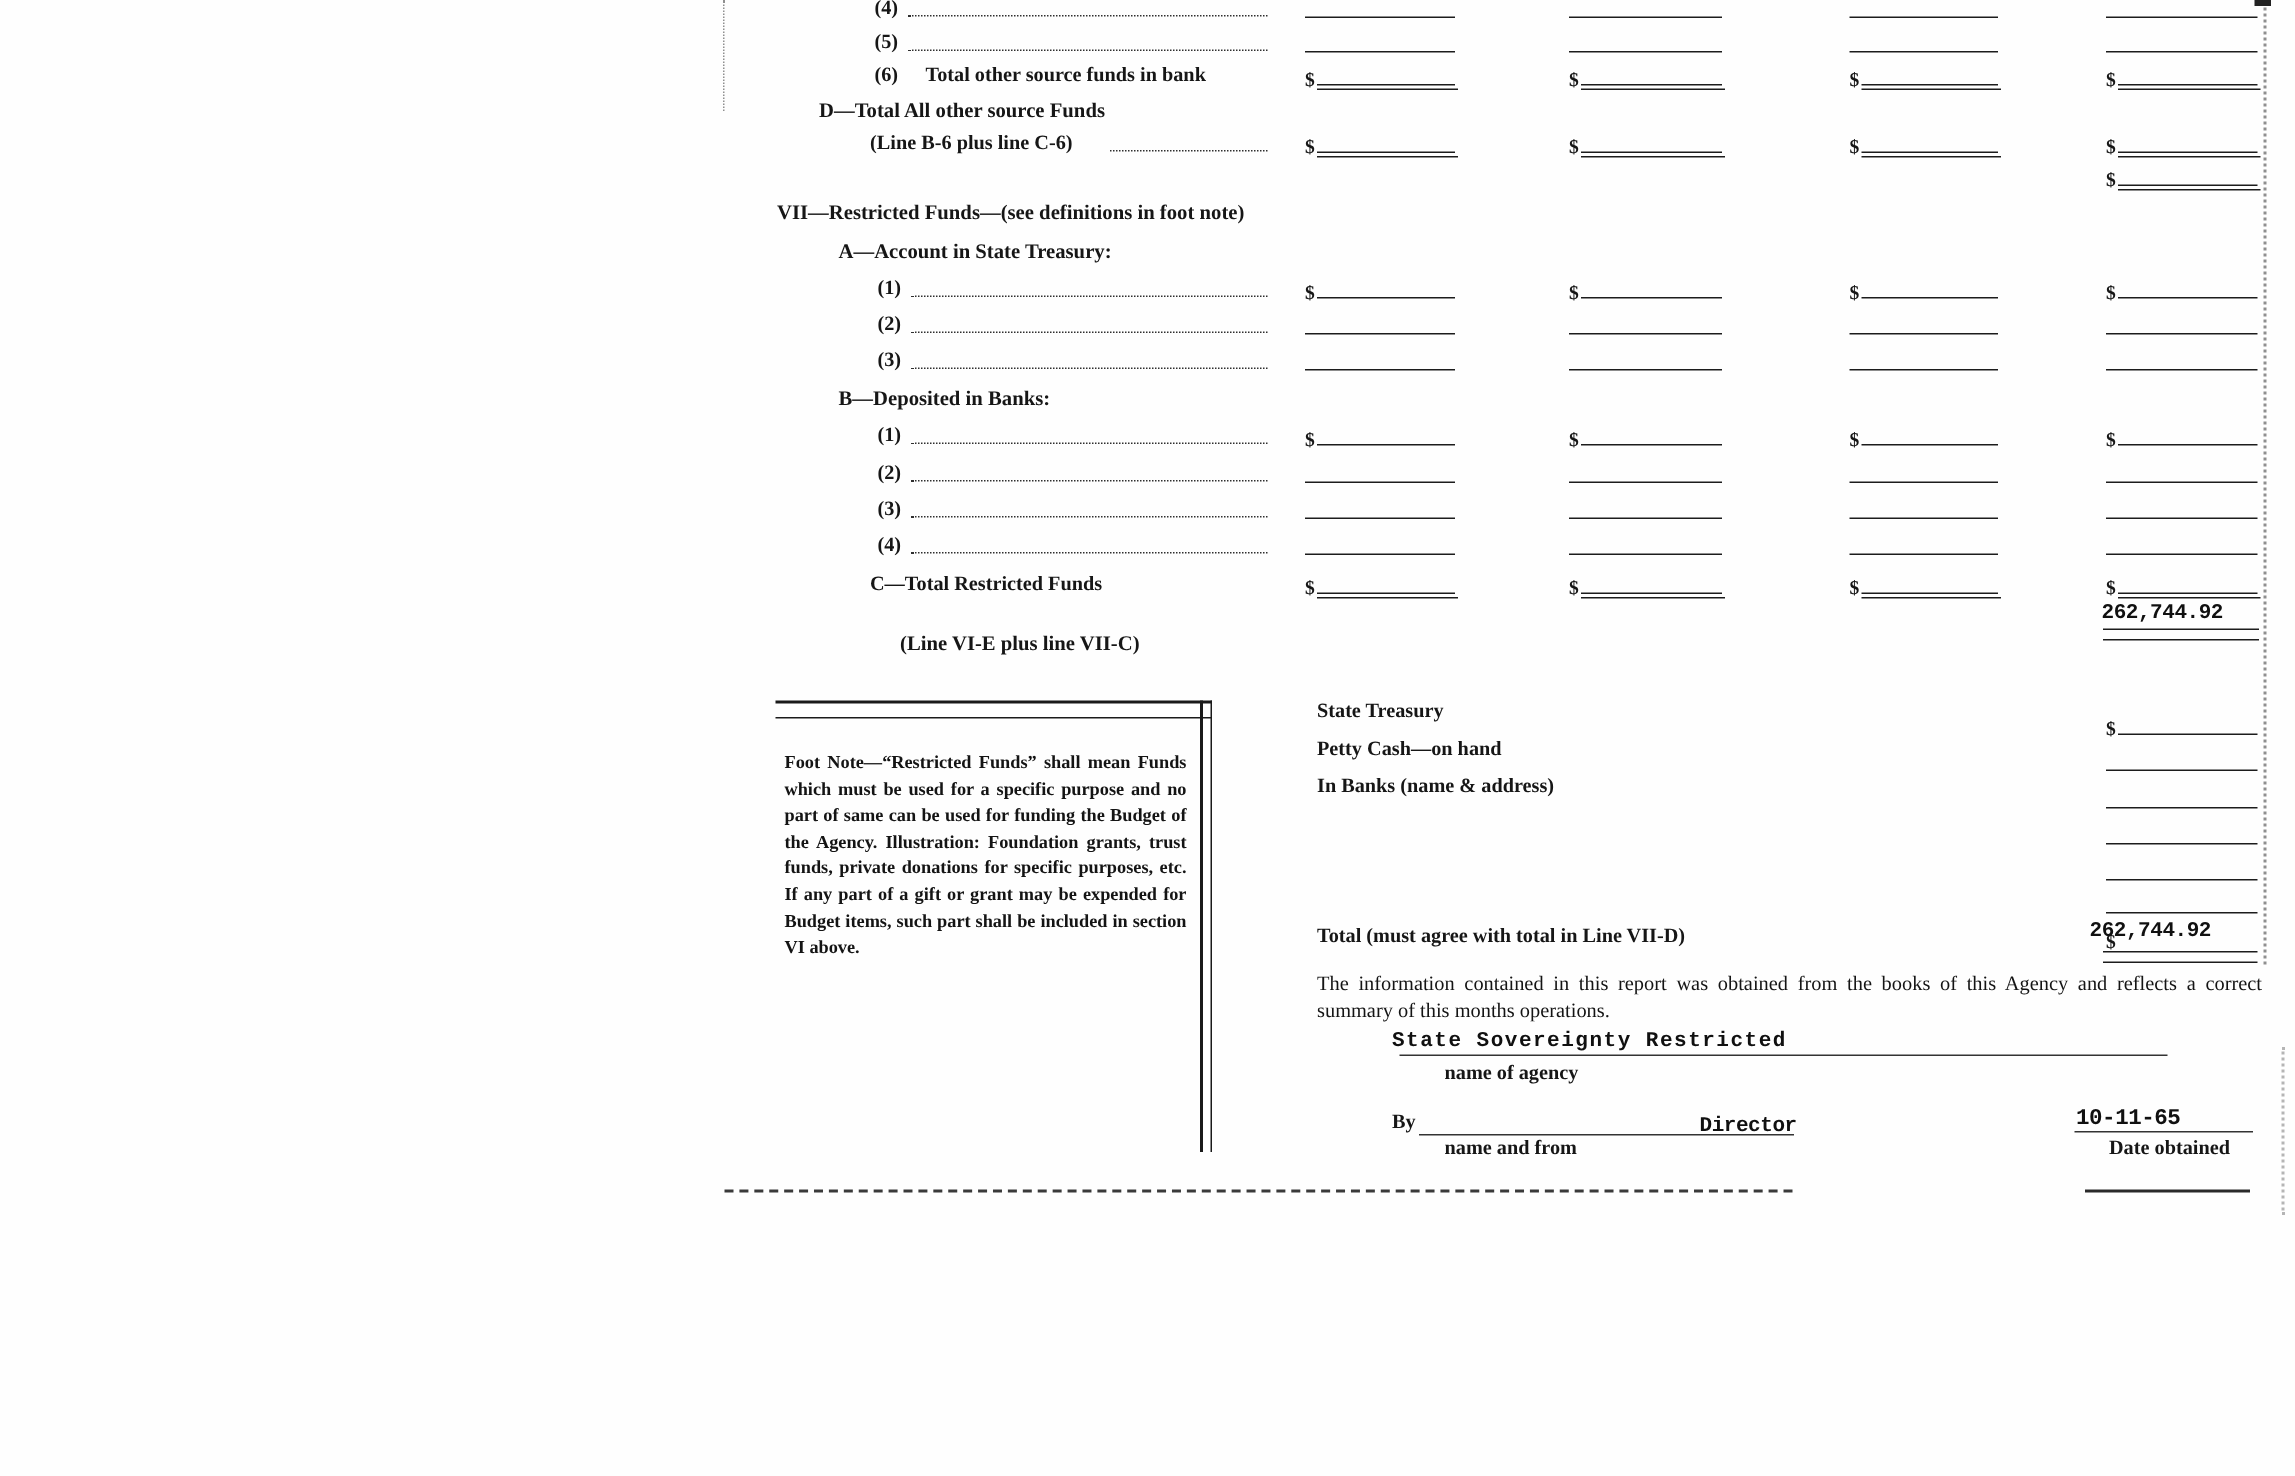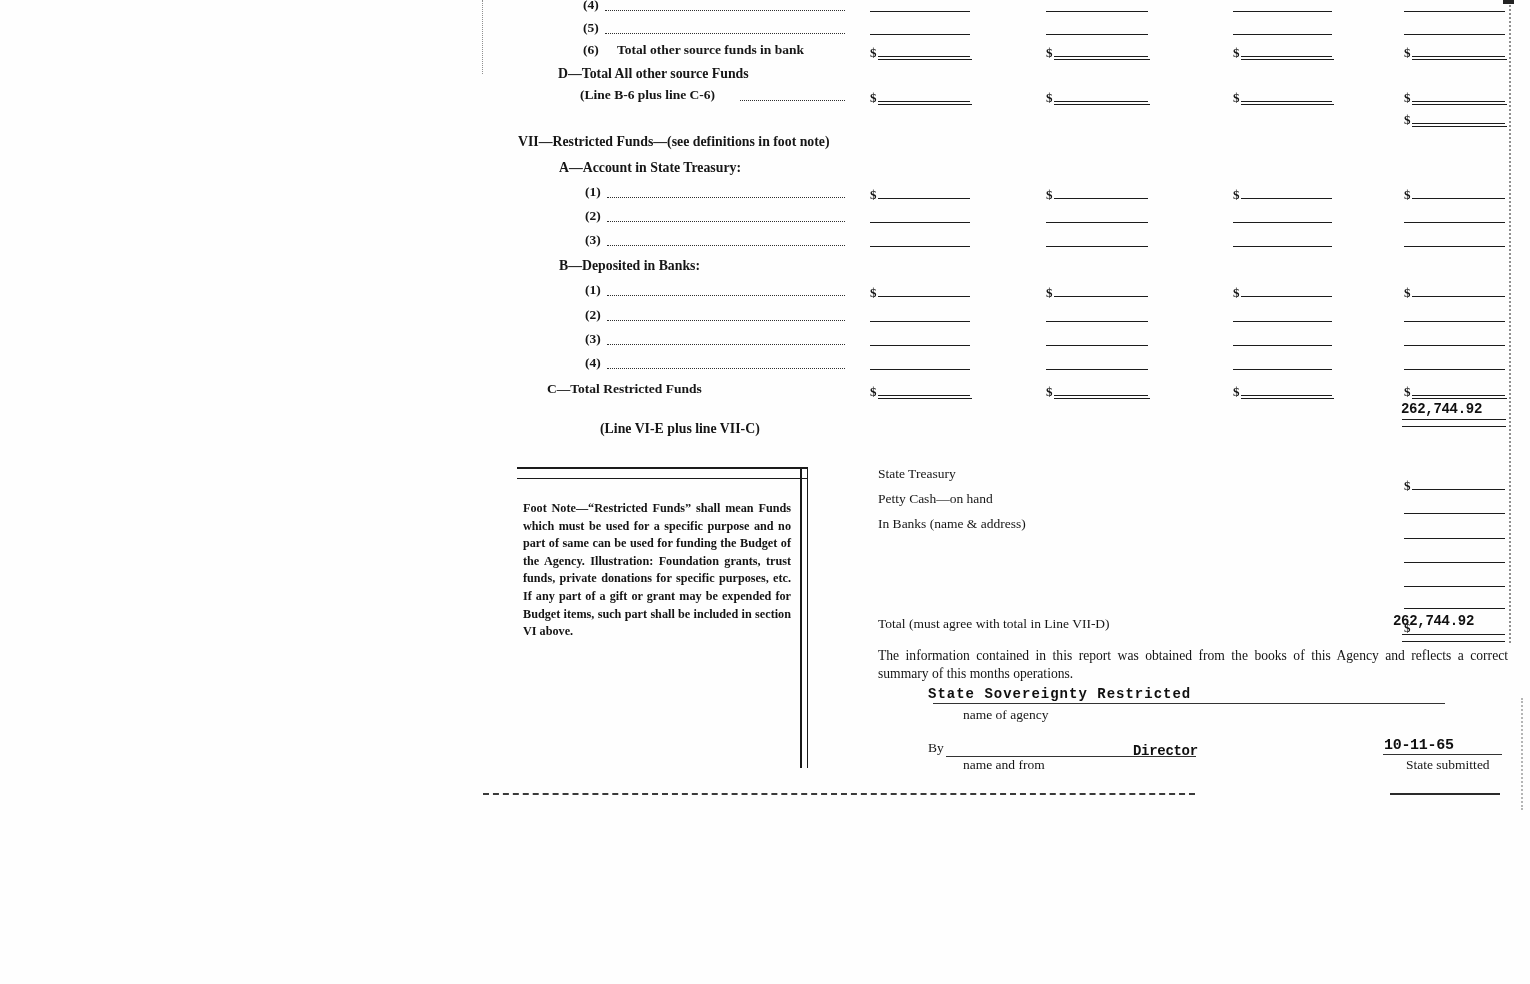--- a/index.html
+++ b/index.html
@@ -14,21 +14,21 @@
   .cell{position:absolute;bottom:0;height:15px;display:flex;align-items:flex-end;}
   .c1{left:870px;width:100px}.c2{left:1046px;width:102px}.c3{left:1233px;width:99px}.c4{left:1404px;width:101px}
   .d{font:bold 13px "Liberation Serif",serif;line-height:9px;margin-right:1px;}
   .ln{flex:1;height:0;border-bottom:1.7px solid #1c1c1c;position:relative;}
   .dbl .ln::after{content:"";position:absolute;left:0;right:-2px;top:3px;border-top:1.4px solid #1c1c1c;}
   .hline{position:absolute;height:0;border-top:1.7px solid #1c1c1c;}
   .hline.thin{border-top-width:1.3px;border-top-color:#333;}
   .sechead{position:absolute;font-weight:bold;font-size:13.8px;white-space:nowrap;}
   .typed{position:absolute;font-family:"Liberation Mono",monospace;font-weight:bold;font-size:14px;letter-spacing:-0.3px;color:#101010;white-space:nowrap;}
   .vdot{position:absolute;width:0;border-left:2px dotted #8f8f8f;}
-  .cap{position:absolute;font-weight:normal;font-size:13.5px;white-space:nowrap;}
+  .cap{position:absolute;font-weight:bold;font-size:13.5px;white-space:nowrap;}
   .footbox-top{position:absolute;left:517px;top:467px;width:291px;height:9px;border-top:2.2px solid #1a1a1a;border-bottom:1.6px solid #1a1a1a;}
   .footbox-right{position:absolute;left:800px;top:467px;width:5px;height:301px;border-left:2.2px solid #1a1a1a;border-right:1.6px solid #1a1a1a;}
   .footnote{
     position:absolute;left:523px;top:500px;width:268px;
     font-weight:bold;font-size:12.2px;line-height:17.6px;text-align:justify;color:#141414;
   }
   .statement{position:absolute;left:878px;top:647px;width:630px;font-size:13.6px;line-height:18px;text-align:justify;color:#141414;}
   .dash-edge{position:absolute;top:793px;height:0;border-top:2px dashed #3a3a3a;}
   .solid-edge{position:absolute;top:793px;height:0;border-top:2.2px solid #2a2a2a;}
   .tick{position:absolute;background:#222;}
@@ -91,21 +91,21 @@
     <span class="cell c3">
         <span class="d">$</span>
         <span class="ln"></span>
       </span>
     <span class="cell c4">
         <span class="d">$</span>
         <span class="ln"></span>
       </span>
   </div>
 
-  <div class="sechead" style="left:558px;top:66px">D—Total All other source Funds</div>
+  <div class="sechead" style="left:546px;top:66px">D—Total All other source Funds</div>
 
   <div class="gr dbl" style="top:86px">
     <span class="lbl" style="left:580px">(Line B-6 plus line C-6)</span>
     <span class="ldr" style="left:740px;width:105px"></span>
     <span class="cell c1">
         <span class="d">$</span>
         <span class="ln"></span>
       </span>
     <span class="cell c2">
         <span class="d">$</span>
@@ -254,21 +254,21 @@
       </span>
     <span class="cell c3">
         <span class="ln"></span>
       </span>
     <span class="cell c4">
         <span class="ln"></span>
       </span>
   </div>
 
   <div class="gr dbl" style="top:380px">
-    <span class="lbl" style="left:547px">C—Total Restricted Funds</span>
+    <span class="lbl" style="left:580px">C—Total Restricted Funds</span>
     <span class="cell c1">
         <span class="d">$</span>
         <span class="ln"></span>
       </span>
     <span class="cell c2">
         <span class="d">$</span>
         <span class="ln"></span>
       </span>
     <span class="cell c3">
         <span class="d">$</span>
@@ -319,18 +319,18 @@
   <div class="hline thin" style="left:933px;top:703px;width:512px"></div>
   <div class="cap norm" style="left:963px;top:707px">name of agency</div>
 
   <div class="cap" style="left:928px;top:740px">By</div>
   <div class="hline thin" style="left:946px;top:756px;width:250px"></div>
   <div class="typed" style="left:1133px;top:743px">Director</div>
   <div class="cap" style="left:963px;top:757px">name and from</div>
 
   <div class="typed" style="left:1384px;top:737px;font-size:15px;">10-11-65</div>
   <div class="hline thin" style="left:1383px;top:754px;width:119px"></div>
-  <div class="cap" style="left:1406px;top:757px">State submitted</div>
+  <div class="cap" style="left:1406px;top:757px">Date obtained</div>
 
   <div class="dash-edge" style="left:483px;width:712px"></div>
   <div class="solid-edge" style="left:1390px;width:110px"></div>
 
 </div>
 
 </body></html>

